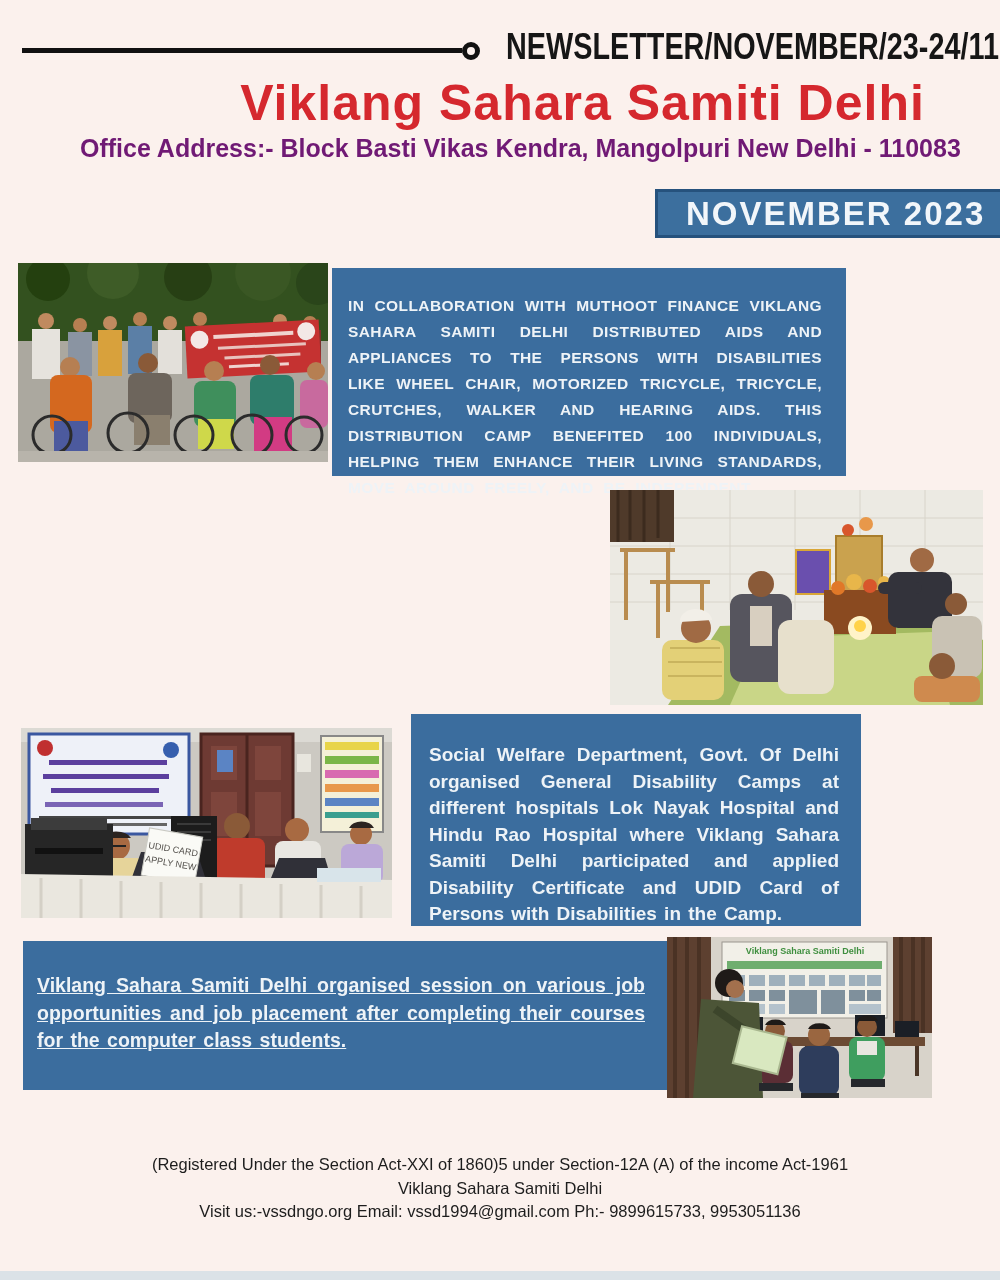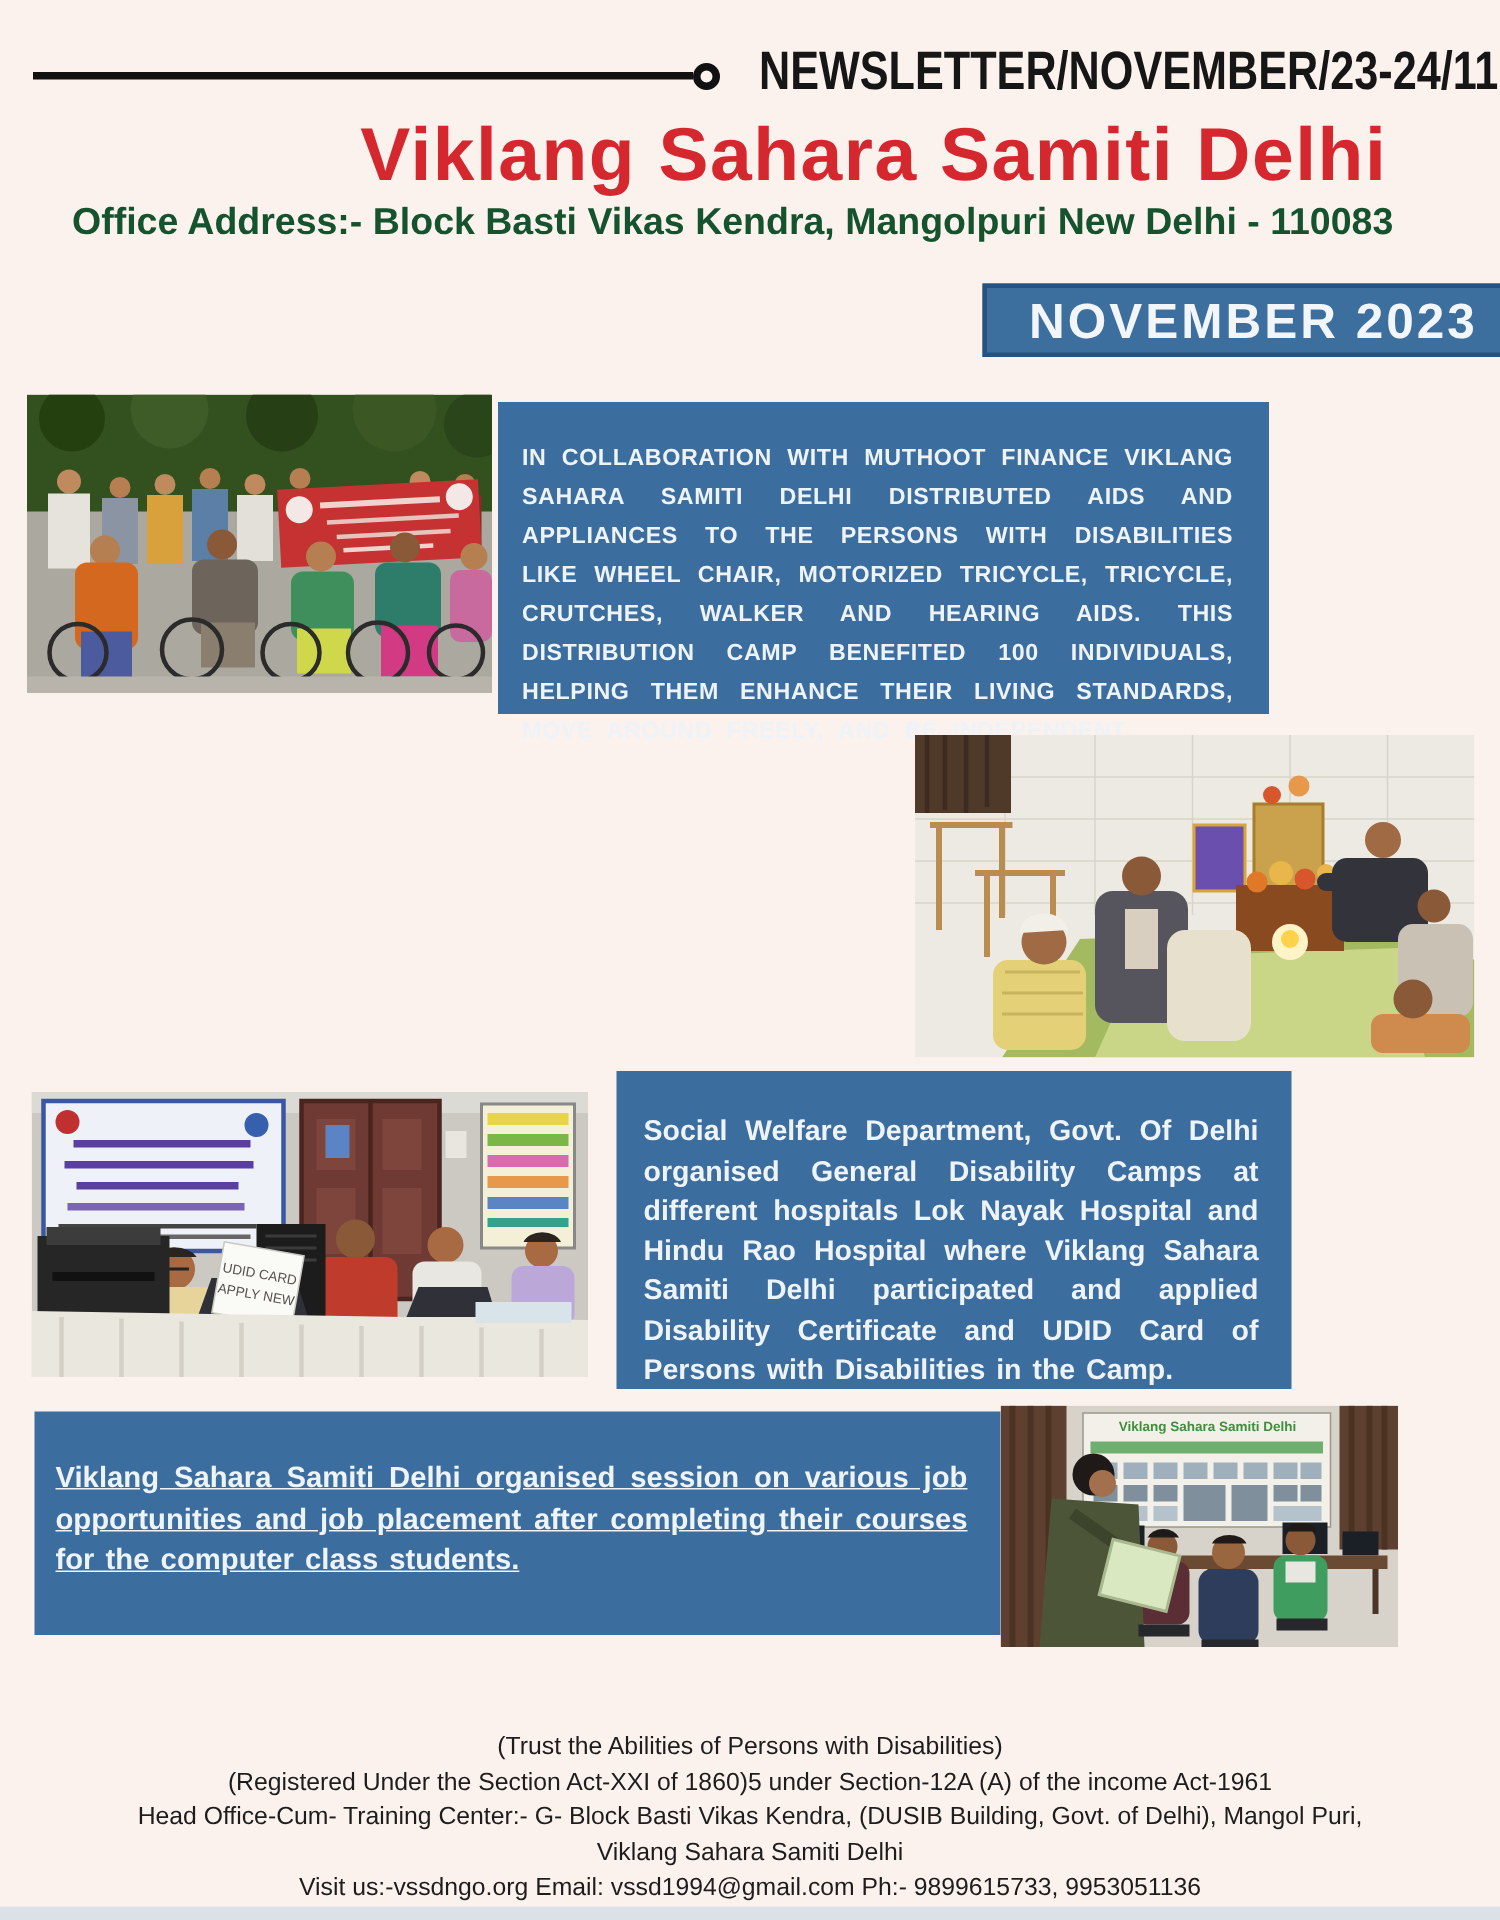--- a/index.html
+++ b/index.html
@@ -14,22 +14,22 @@
   .newsletter-label{
     position:absolute;right:14px;top:26px;width:600px;text-align:right;
     font-size:36px;font-weight:bold;color:#161616;letter-spacing:0px;
     transform:scaleX(.8);transform-origin:right center;white-space:nowrap;
   }
   .main-title{
     position:absolute;left:0;top:74px;width:1000px;padding-left:165px;box-sizing:border-box;
     text-align:center;font-size:50px;font-weight:bold;color:#d5282e;letter-spacing:1px;white-space:nowrap;
   }
   .office-address{
-    position:absolute;left:0;top:134px;width:872px;padding-left:48px;box-sizing:border-box;
-    text-align:center;font-size:25px;font-weight:600;color:#14532d;white-space:nowrap;
+    position:absolute;left:0;top:134px;width:872px;padding-left:80px;box-sizing:border-box;
+    text-align:center;font-size:25px;font-weight:600;color:#701a75;white-space:nowrap;
   }
   .month-banner{
     position:absolute;left:655px;top:189px;width:360px;height:49px;
     background:#3c6f9e;border:3px solid #26527d;box-sizing:border-box;
     color:#f2f6fa;font-size:33px;letter-spacing:2px;font-weight:600;
     display:flex;align-items:center;justify-content:flex-start;padding-left:28px;
   }
   
   .bluebox{
     position:absolute;background:#3b6d9e;color:#eef3f7;font-weight:bold;
@@ -328,21 +328,19 @@
         <rect x="70" y="94" width="46" height="38" fill="#d9e8c0" stroke="#aab890" stroke-width="2"></rect>
       </g>
 
       <rect x="92" y="146" width="34" height="8" fill="#26282c"></rect>
       <rect x="134" y="156" width="38" height="5" fill="#26282c"></rect>
       <rect x="184" y="142" width="34" height="8" fill="#26282c"></rect>
     </svg>
   </div>
 
   <div class="footer">
-    <div>(Trust the Abilities of Persons with Disabilities)</div>
     <div>(Registered Under the Section Act-XXI of 1860)5 under Section-12A (A) of the income Act-1961</div>
-    <div>Head Office-Cum- Training Center:- G- Block Basti Vikas Kendra, (DUSIB Building, Govt. of Delhi), Mangol Puri,</div>
     <div>Viklang Sahara Samiti Delhi</div>
     <div>Visit us:-vssdngo.org Email: vssd1994@gmail.com Ph:- 9899615733, 9953051136</div>
   </div>
 
   <div class="bottom-strip"></div>
 </div>
 
 </body></html>

